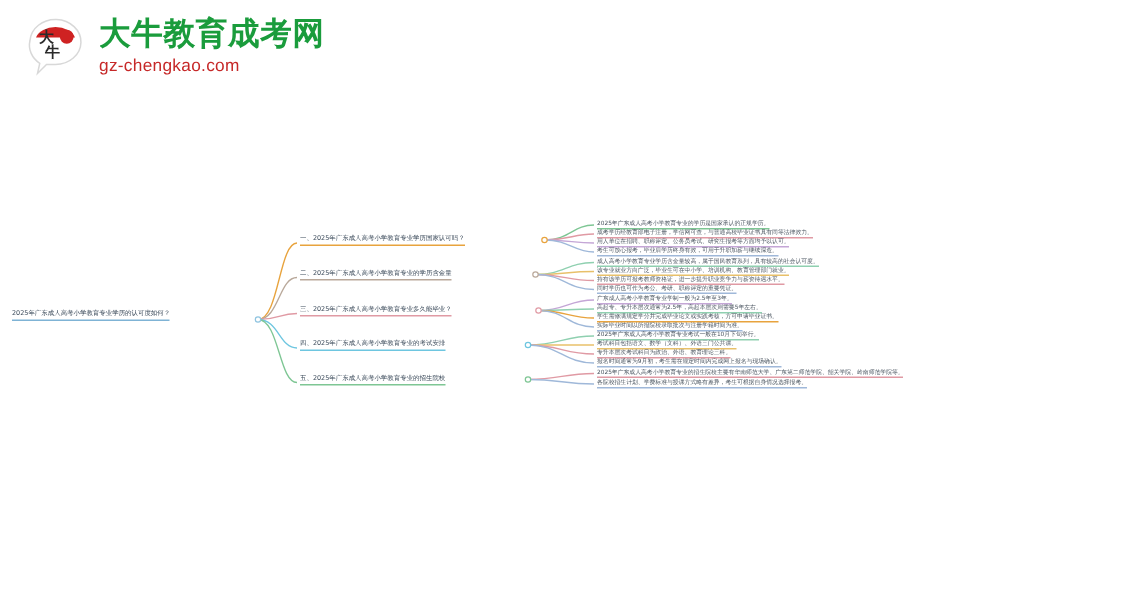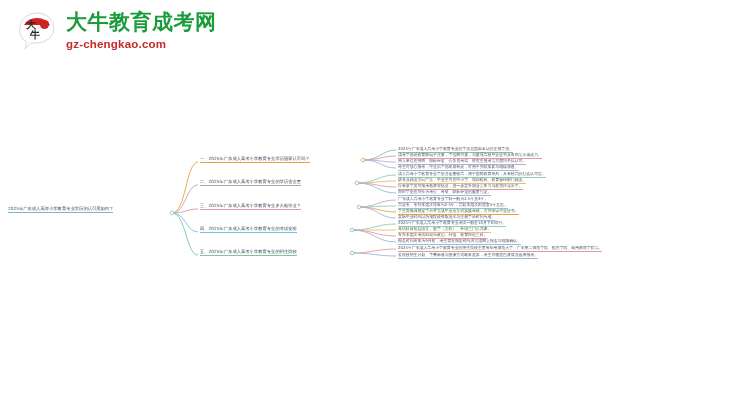--- a/index.html
+++ b/index.html
@@ -8,21 +8,21 @@
     font-family:"Liberation Sans","DejaVu Sans",sans-serif;
     position:relative;
   }
   
   .logo-wrap{position:absolute;left:14px;top:8px;display:flex;align-items:center;gap:6px;}
   .logo-mark{position:relative;width:46px;height:46px;flex:none;}
   .logo-mark svg{display:block;}
   .logo-text{display:flex;flex-direction:column;justify-content:center;line-height:1;}
   .logo-cn{font-size:21px;font-weight:bold;color:#1a9c3c;letter-spacing:.5px;
            font-family:"DejaVu Sans","Liberation Sans",sans-serif;white-space:nowrap;}
-  .logo-en{font-size:11.5px;font-weight:bold;color:#c62828;letter-spacing:.2px;margin-top:6px;white-space:nowrap;}
+  .logo-en{font-size:11.5px;font-weight:normal;color:#c62828;letter-spacing:.2px;margin-top:6px;white-space:nowrap;}
 
   
   .map{position:absolute;left:0;top:130px;width:750px;height:150px;}
   .map svg.links{position:absolute;left:0;top:0;width:750px;height:150px;overflow:visible;}
 
   .node{position:absolute;white-space:nowrap;font-family:"DejaVu Sans","Liberation Sans",sans-serif;}
 
   
   .root{left:8px;top:76px;font-size:4.3px;color:#3b4a5a;border-bottom:0.8px solid #7fb3d5;padding-bottom:1.2px;}
 

